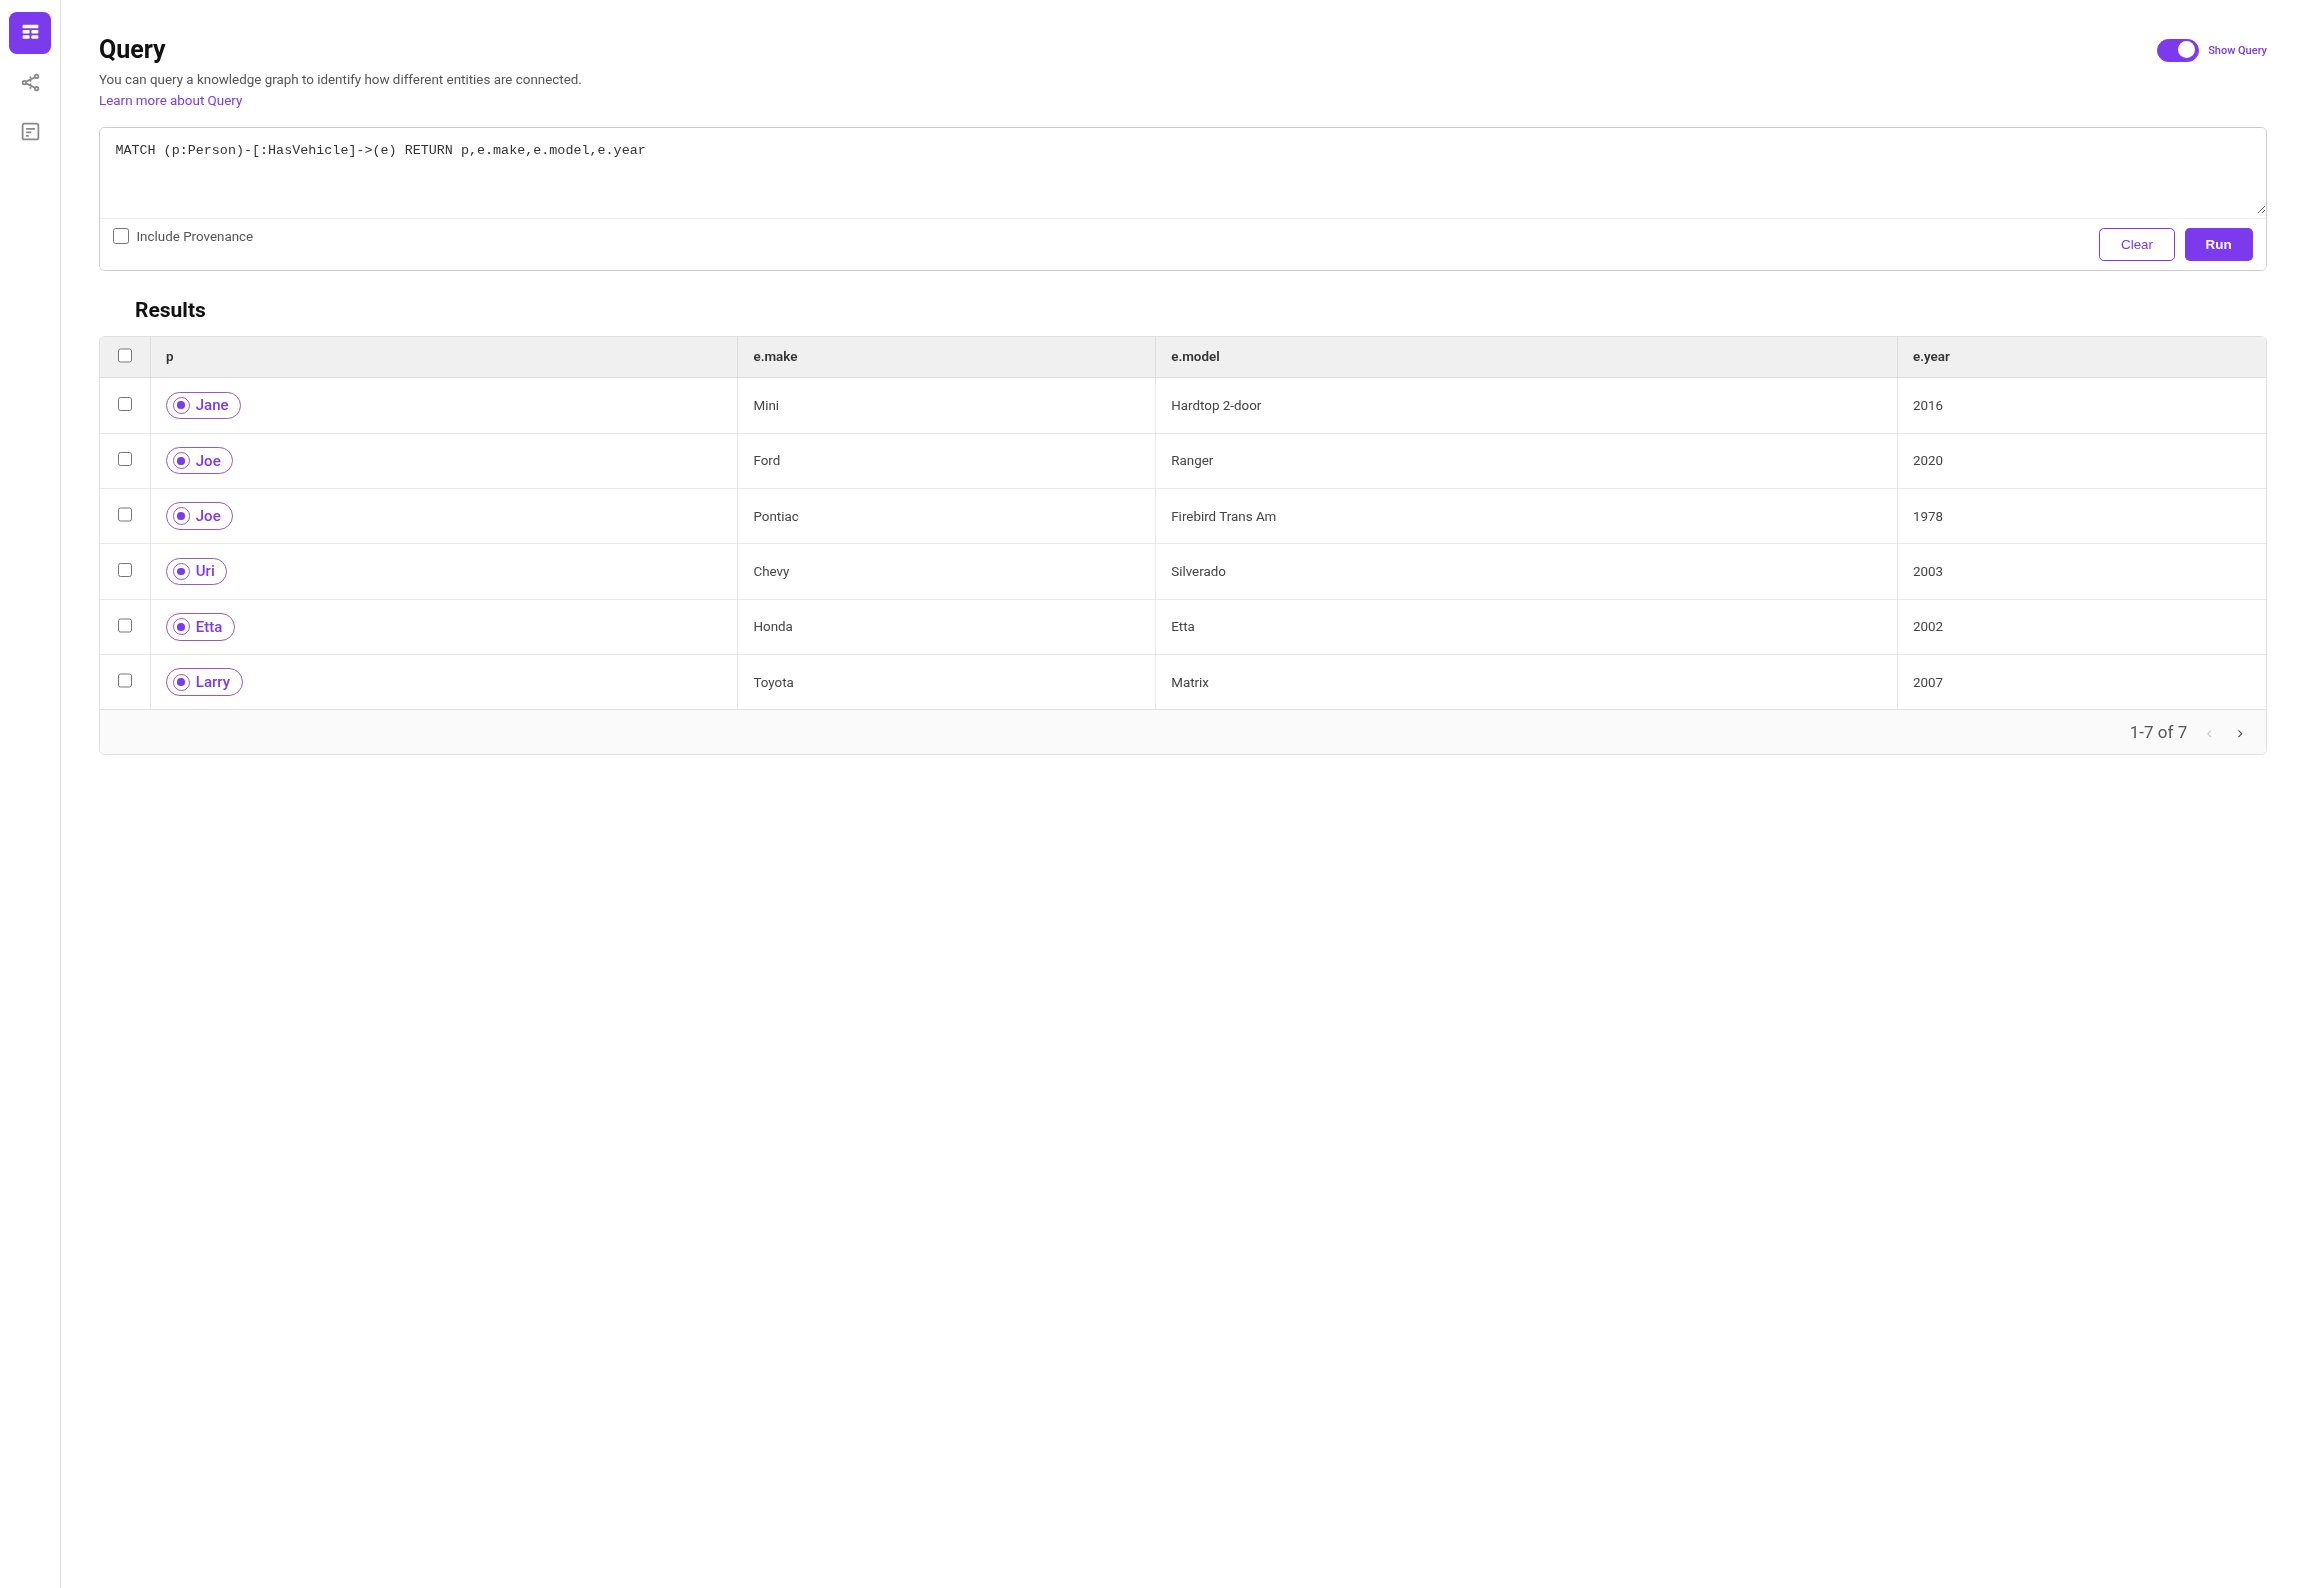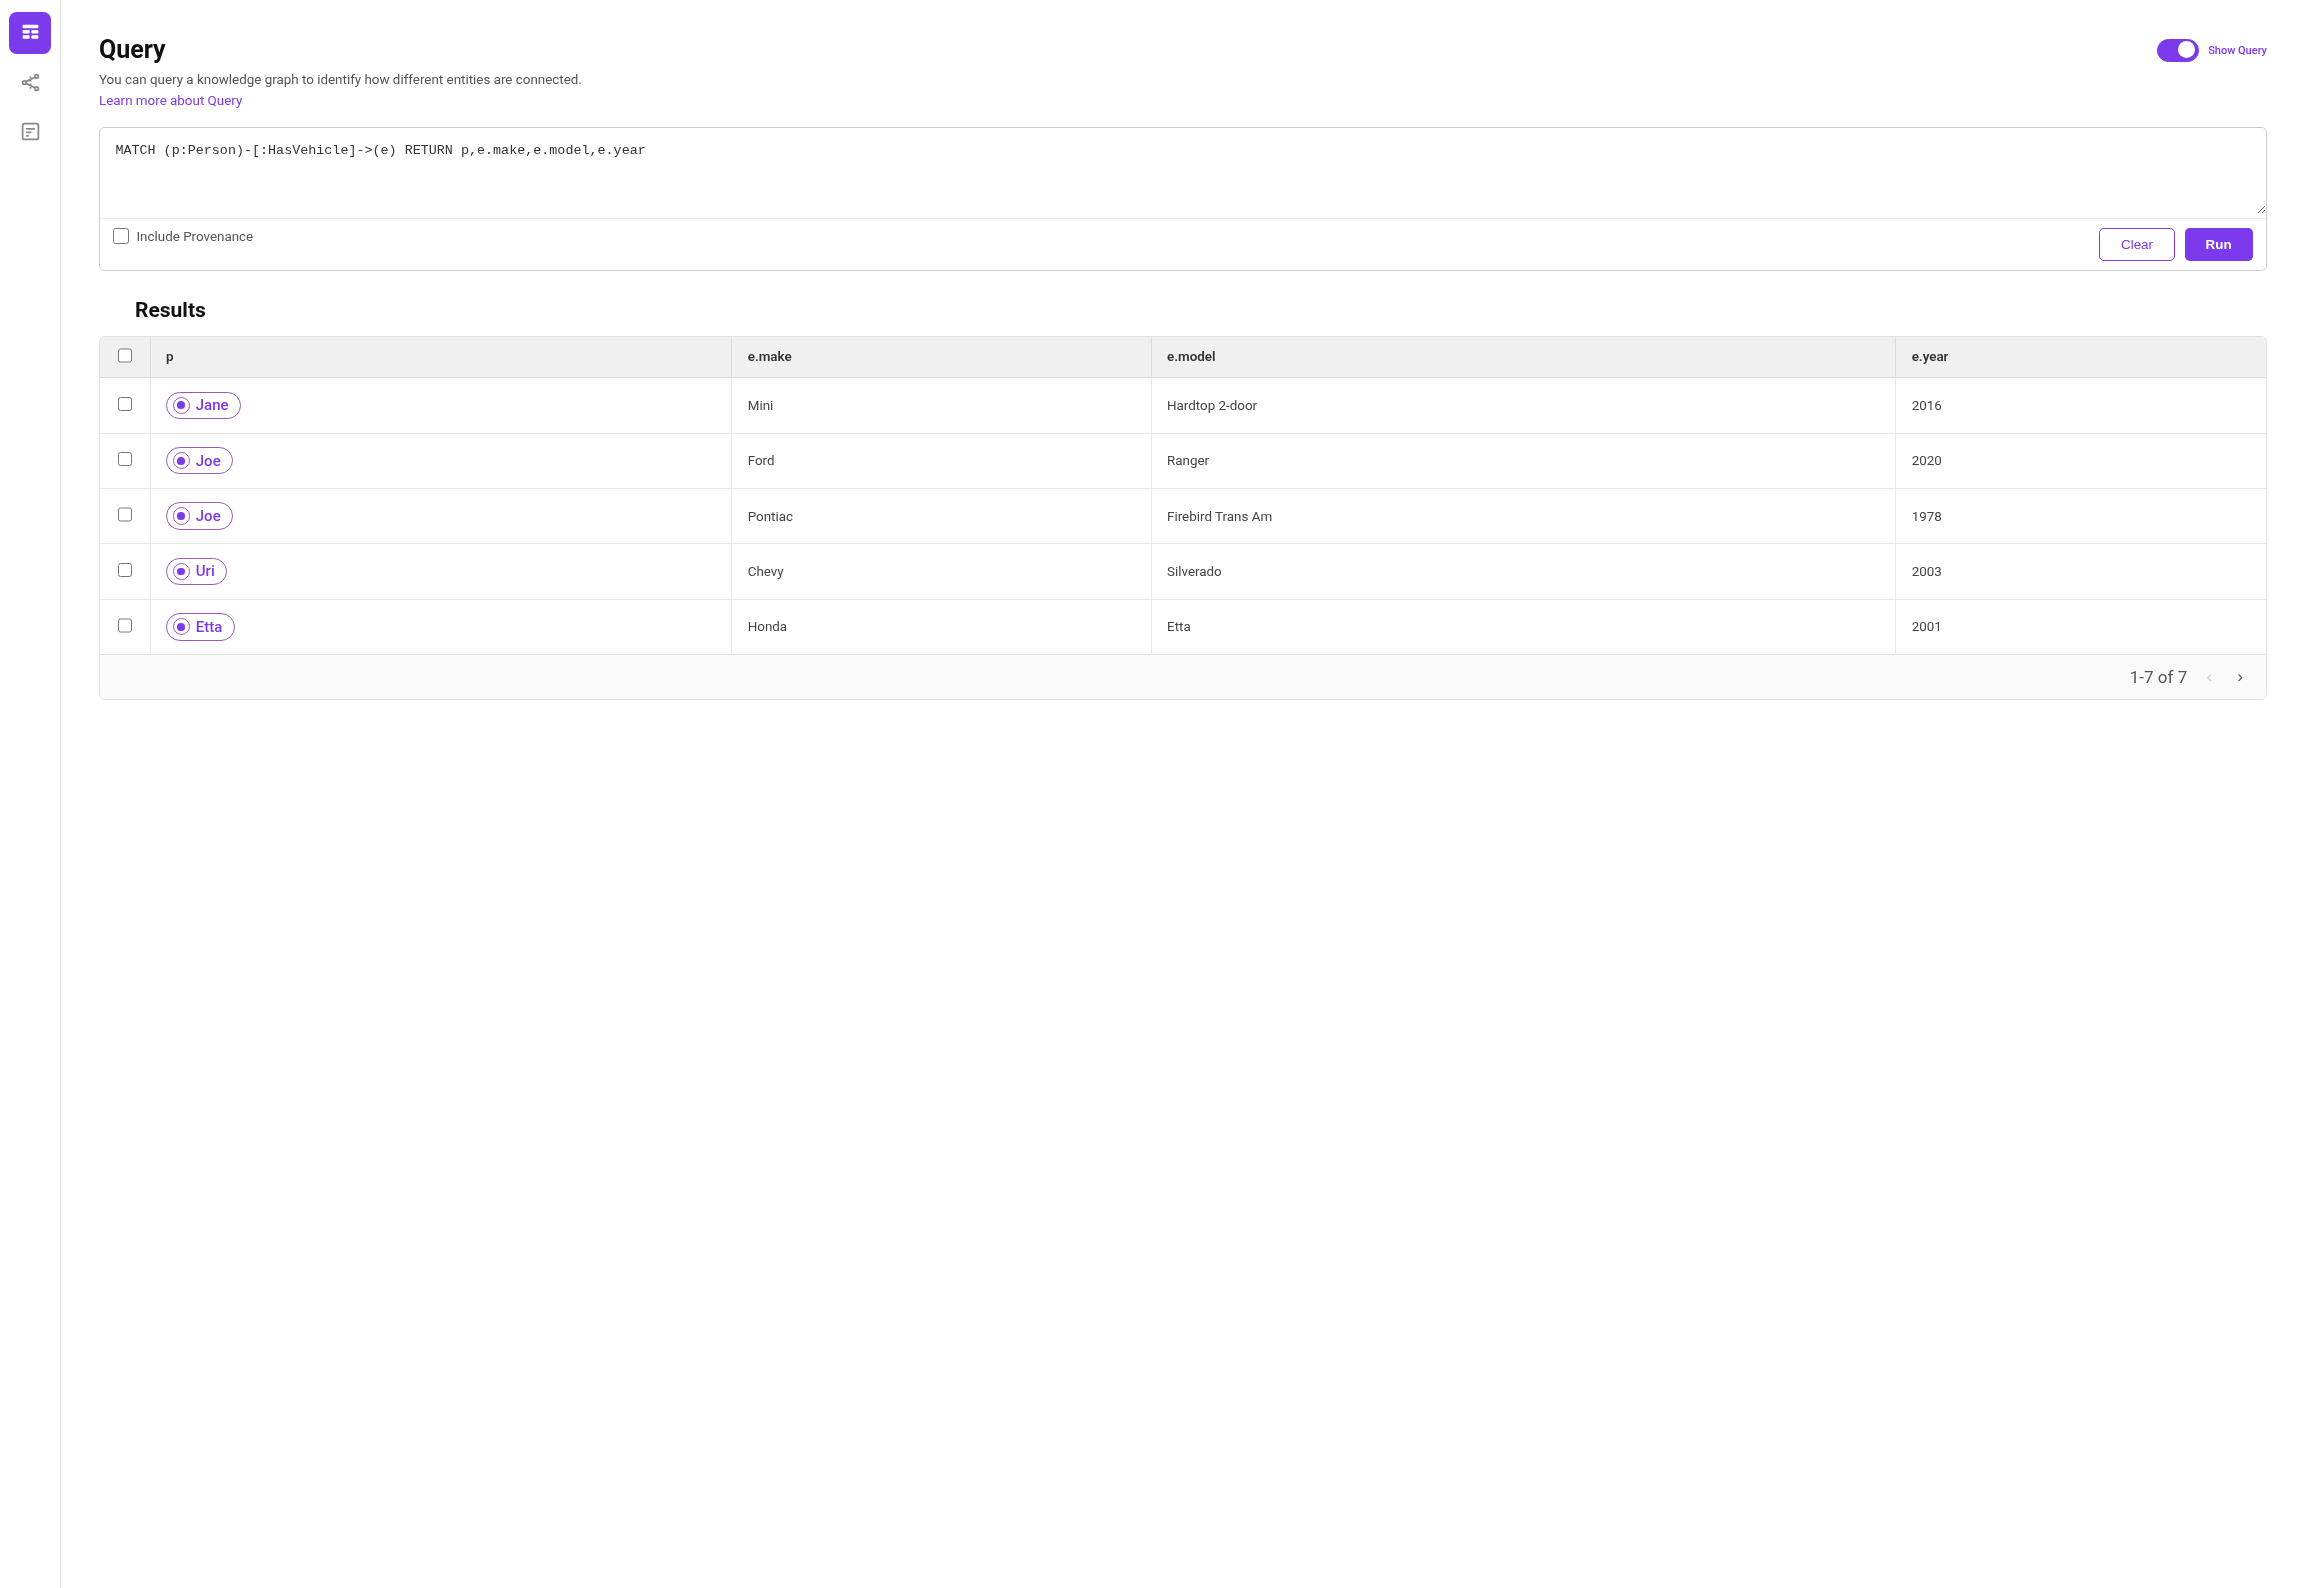--- a/index.html
+++ b/index.html
@@ -410,21 +410,33 @@
             <tr>
               <td><input type="checkbox" style=""></td>
               <td><div class="entity-chip">
                   <div class="entity-chip-icon">
                     <div class="entity-chip-icon-inner"></div>
                   </div>
                   <span>Etta</span>
                 </div></td>
               <td>Honda</td>
               <td>Etta</td>
-              <td>2001</td>
+              <td>2002</td>
+            </tr>
+            <tr>
+              <td><input type="checkbox" style=""></td>
+              <td><div class="entity-chip">
+                  <div class="entity-chip-icon">
+                    <div class="entity-chip-icon-inner"></div>
+                  </div>
+                  <span>Larry</span>
+                </div></td>
+              <td>Toyota</td>
+              <td>Matrix</td>
+              <td>2007</td>
             </tr>
           </tbody>
       </table>
       <div class="table-footer">
         <span class="pagination-info">1-7 of 7</span>
         <button class="pagination-btn" disabled="">‹</button>
         <button class="pagination-btn">›</button>
       </div>
     </div>
   </div>

